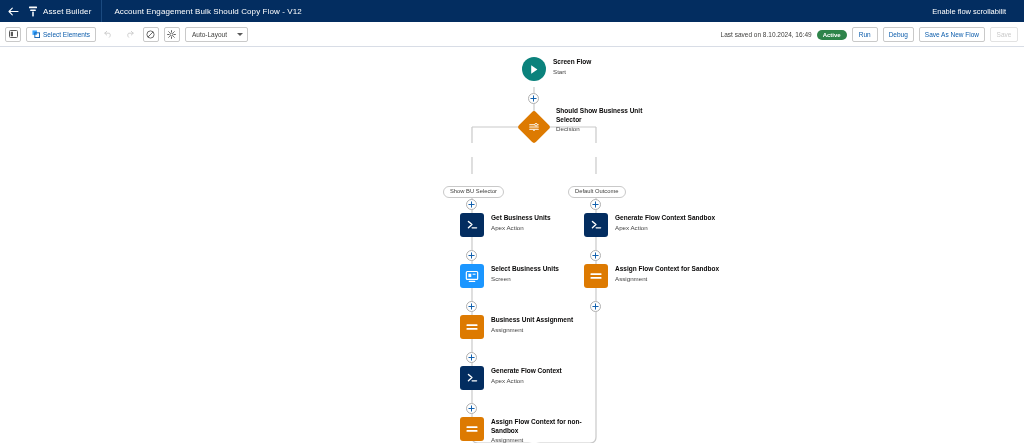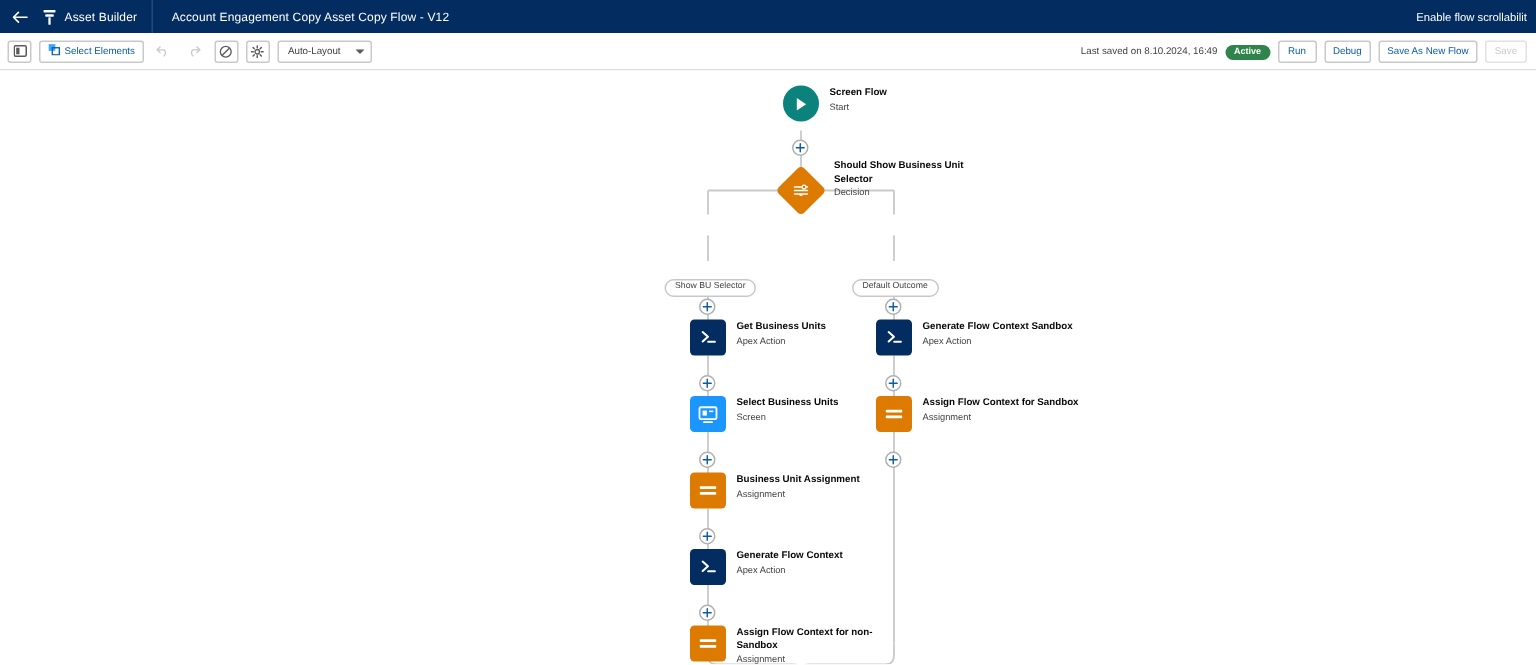--- a/index.html
+++ b/index.html
@@ -34,21 +34,21 @@
   .hdr-logo { width: 10px; height: 11px; display: block; }
   .hdr-app-name { font-size: 8px; letter-spacing: .1px; }
   .hdr-flowname {
     padding-left: 12px;
     font-size: 8px;
     letter-spacing: .1px;
   }
   .hdr-right {
     position: absolute; right: 0; top: 0;
     height: 22px; display: flex; align-items: center;
-    padding-right: 4px;
+    padding-right: 16px;
     overflow: hidden;
     justify-content: center;
   }
   .hdr-scroll-toggle {
     font-size: 7.5px; color: #ffffff; white-space: nowrap;
     padding-right: 2px;
   }
 
   
   .toolbar {
@@ -190,21 +190,21 @@
   <div class="hdr-app">
     <span>
       <svg class="hdr-logo" viewBox="0 0 12 13">
         <rect x="1.2" y="0.6" width="9.6" height="2" rx="0.6" fill="#fff"></rect>
         <rect x="2.6" y="4.1" width="6.8" height="1.9" rx="0.6" fill="#fff"></rect>
         <rect x="5.1" y="6.5" width="1.8" height="6" rx="0.5" fill="#fff"></rect>
       </svg>
     </span>
     <span class="hdr-app-name">Asset Builder</span>
   </div>
-  <div class="hdr-flowname">Account Engagement Copy Asset Copy Flow - V12</div>
+  <div class="hdr-flowname">Account Engagement Bulk Should Copy Flow - V12</div>
   <div class="hdr-right">
     <span class="hdr-scroll-toggle">Enable flow scrollabilit</span>
   </div>
 </div>
 
 <div class="toolbar">
   <div class="tb-left">
     <div class="tb-btn icon-only">
       <svg width="9" height="8" viewBox="0 0 9 8">
         <rect x="0.5" y="0.5" width="8" height="7" rx="1" fill="none" stroke="#5a5a5a" stroke-width="1"></rect>

